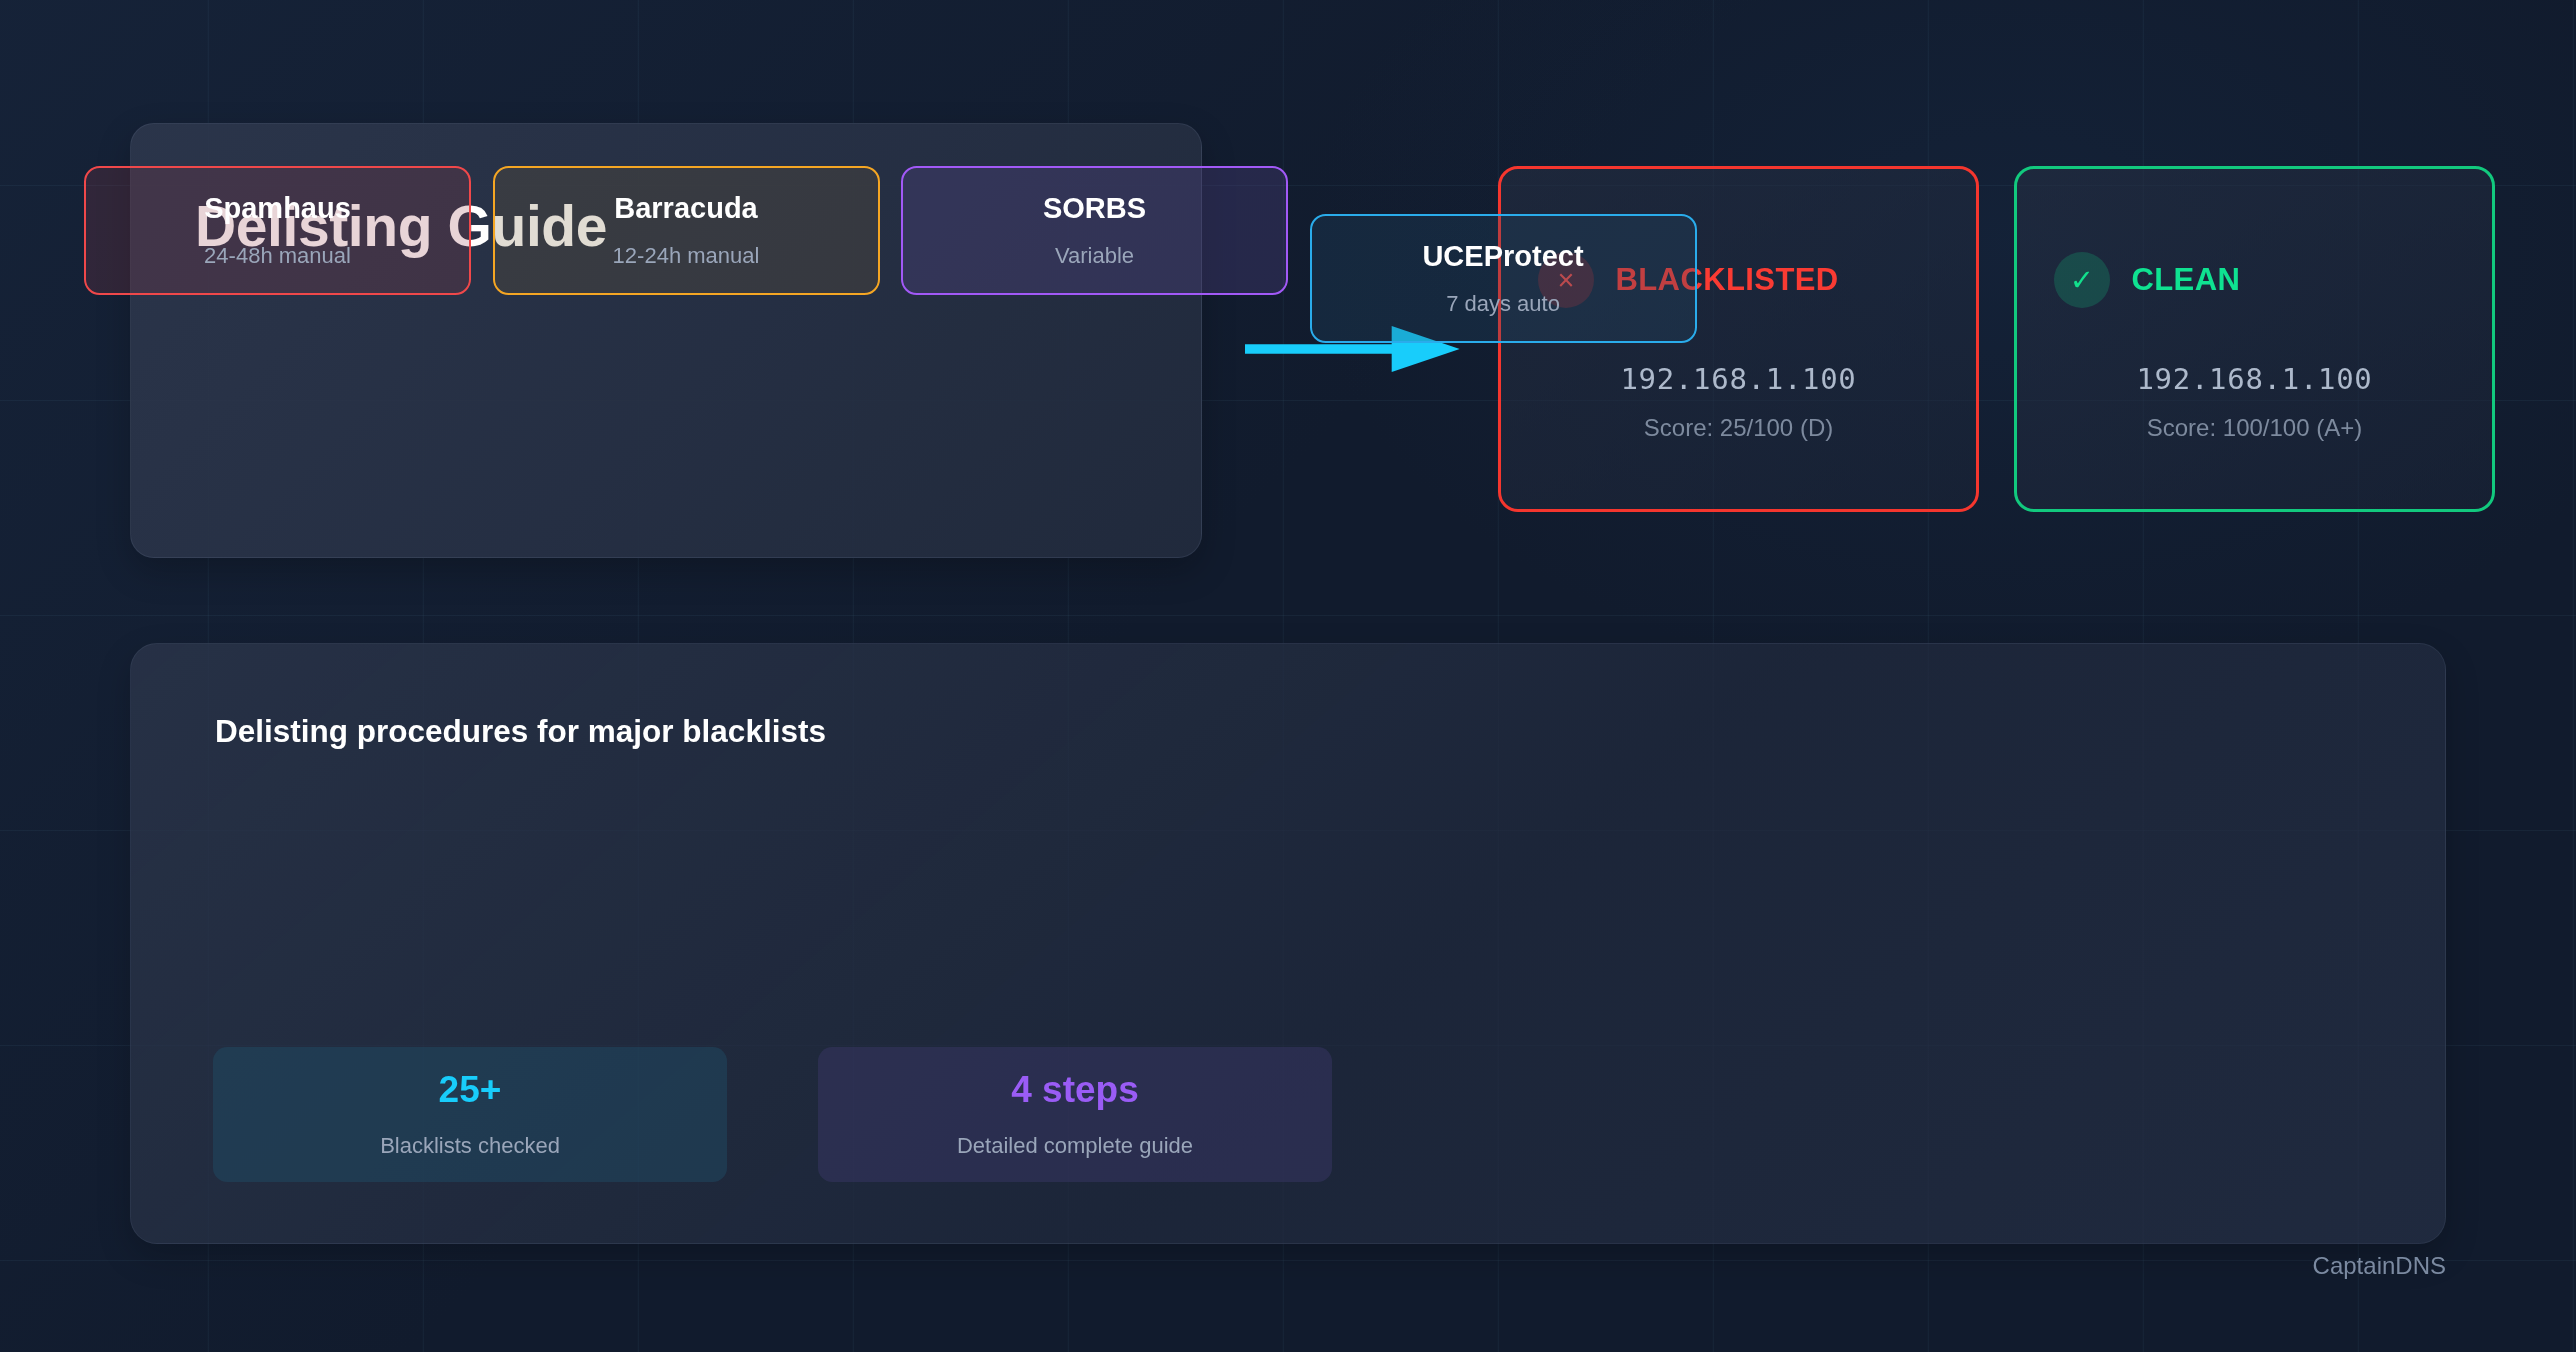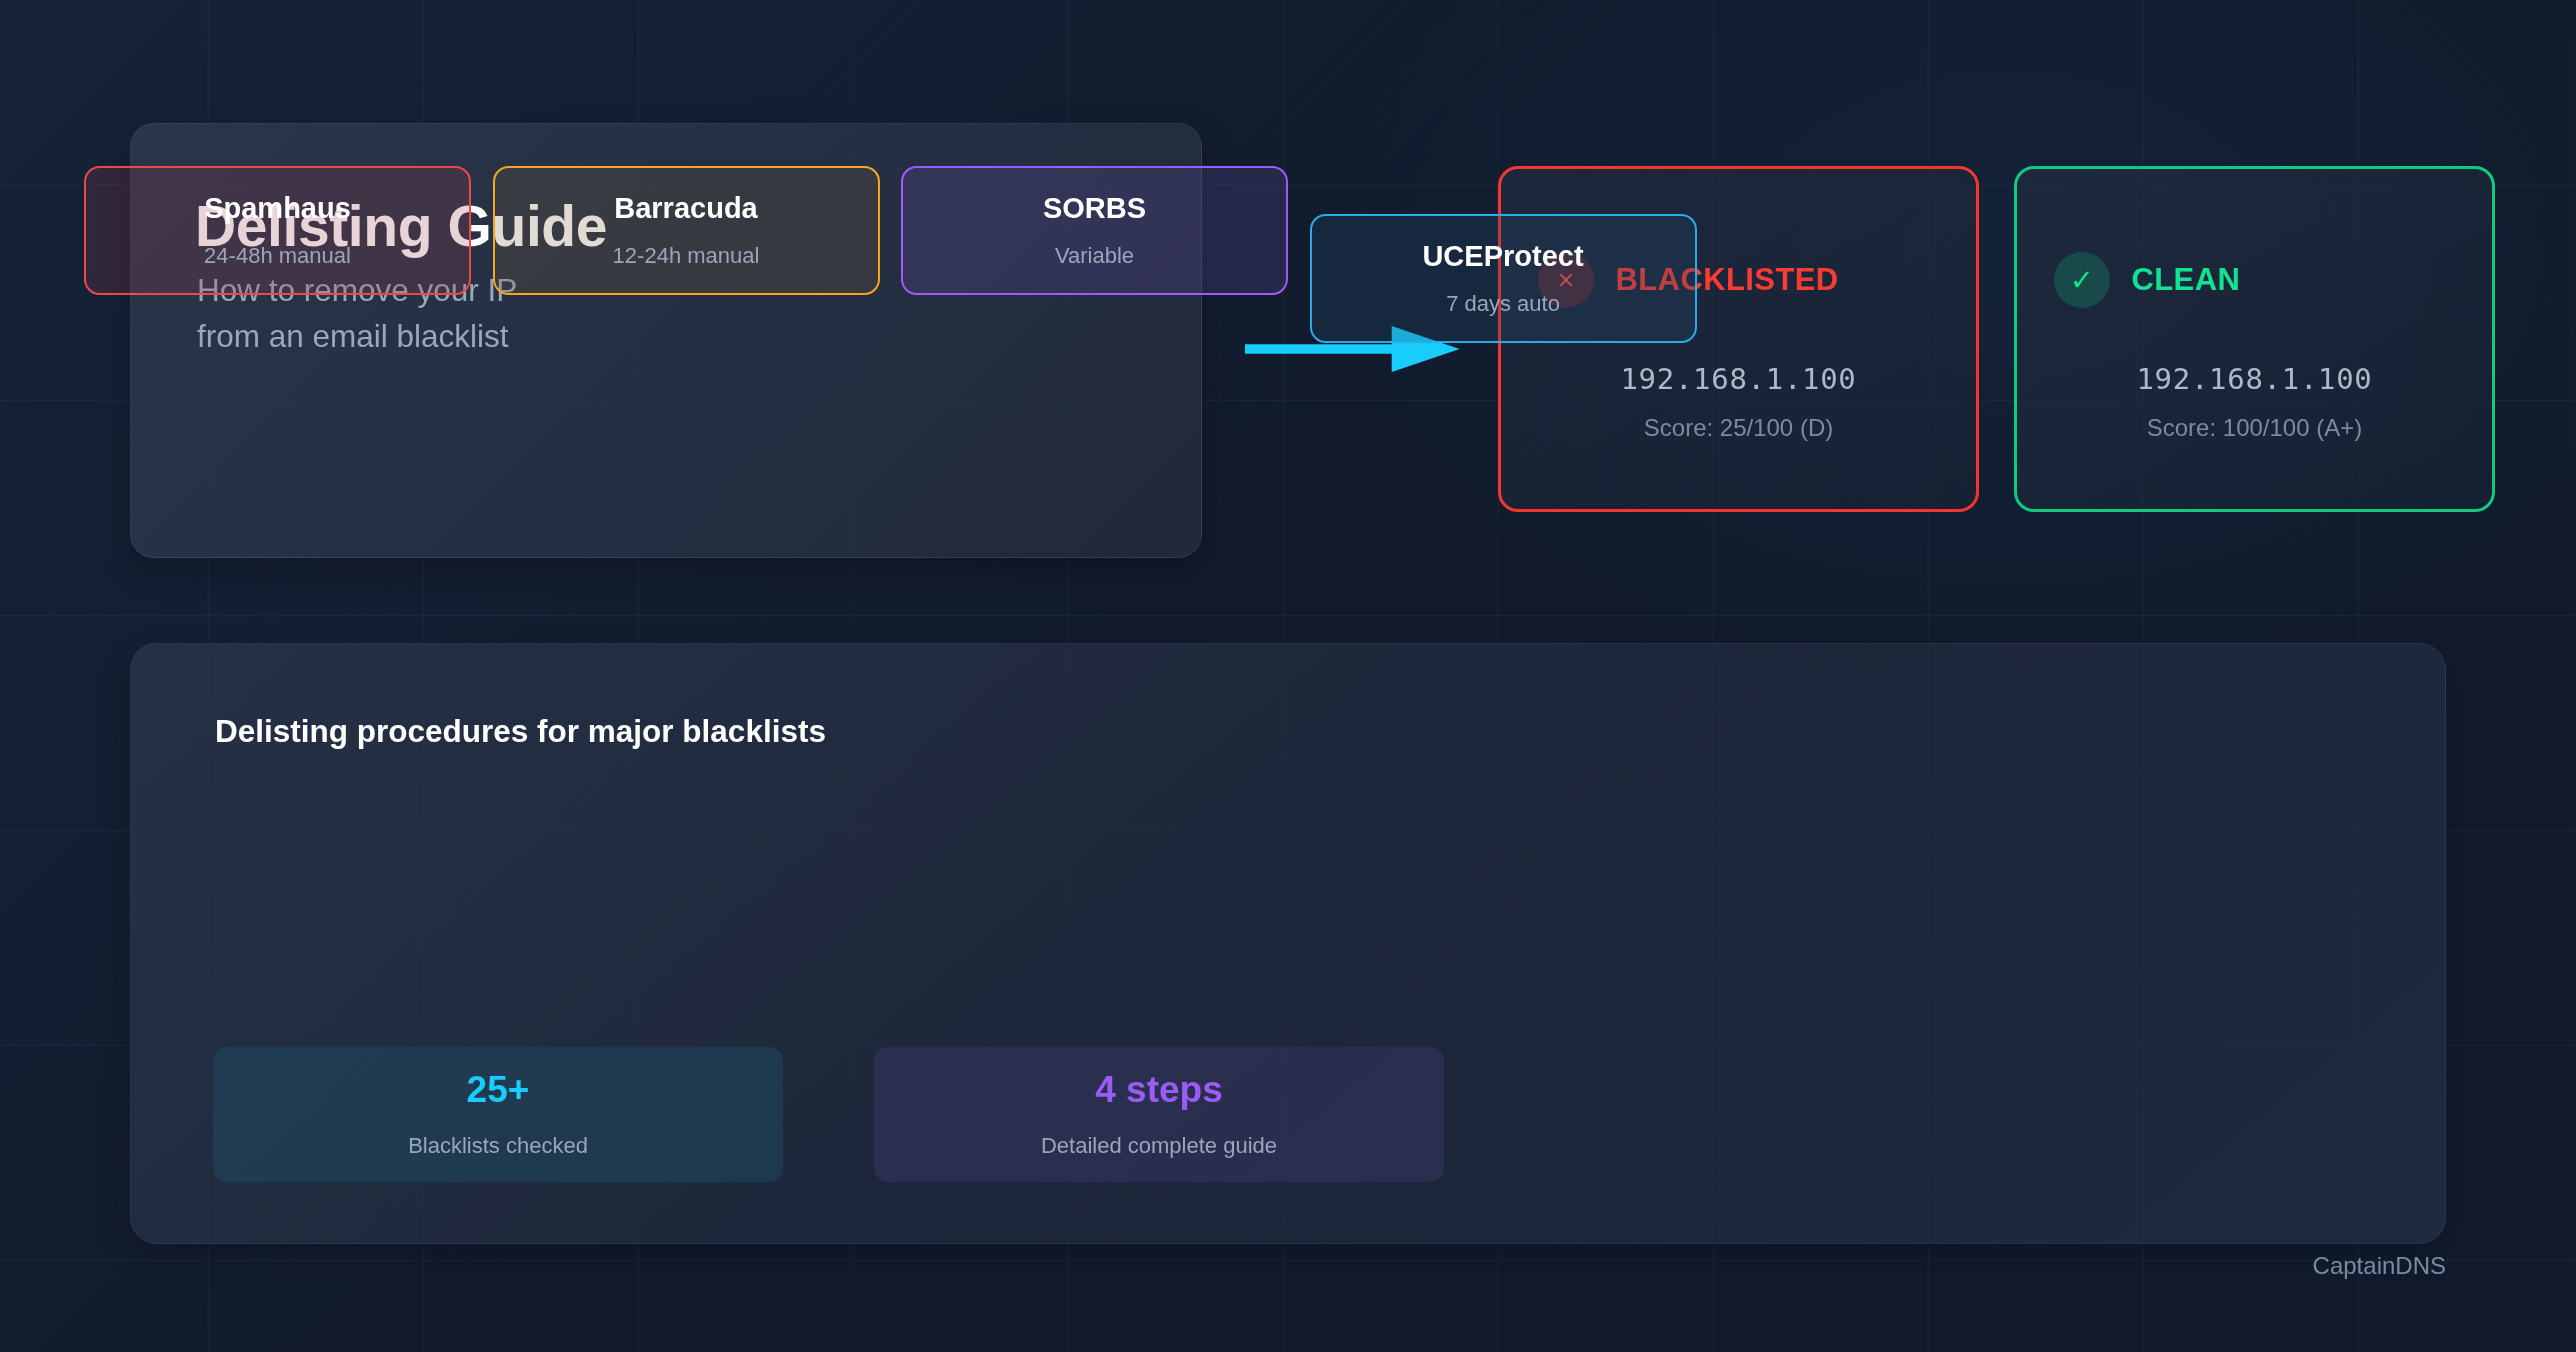--- a/index.html
+++ b/index.html
@@ -210,21 +210,21 @@
 
   
   #stats {
     position: absolute;
     left: 213px;
     top: 1047px;
     display: flex;
     gap: 91px;
   }
   .stat-box {
-    width: 570px;
+    width: 514px;
     height: 135px;
     border-radius: 14.3px;
     display: flex;
     flex-direction: column;
     align-items: center;
     justify-content: center;
     gap: 25px;
   }
   .stat-value {
     font-size: 37px;
@@ -249,24 +249,20 @@
   }
 </style>
 </head>
 <body>
 
 <div id="canvas">
   <div id="grid"></div>
 
   <div id="hero-card">
     <div id="hero-title">Delisting Guide</div>
-    <div id="hero-sub">
-      <span class="line">How to remove your IP</span>
-      <span class="line">from an email blacklist</span>
-    </div>
   </div>
 
   <svg id="flow-arrow" viewBox="0 0 320 100">
     <line x1="0" y1="50" x2="240" y2="50" stroke="#18cdfb" stroke-width="13"></line>
     <polygon points="205,18 300,50 205,82" fill="#18cdfb"></polygon>
   </svg>
 
   <div class="status-card" id="card-blacklisted" style="border-color: rgb(245, 54, 46);">
     <div class="status-head">
       <div class="status-badge-circle" id="circle-x">×</div>

